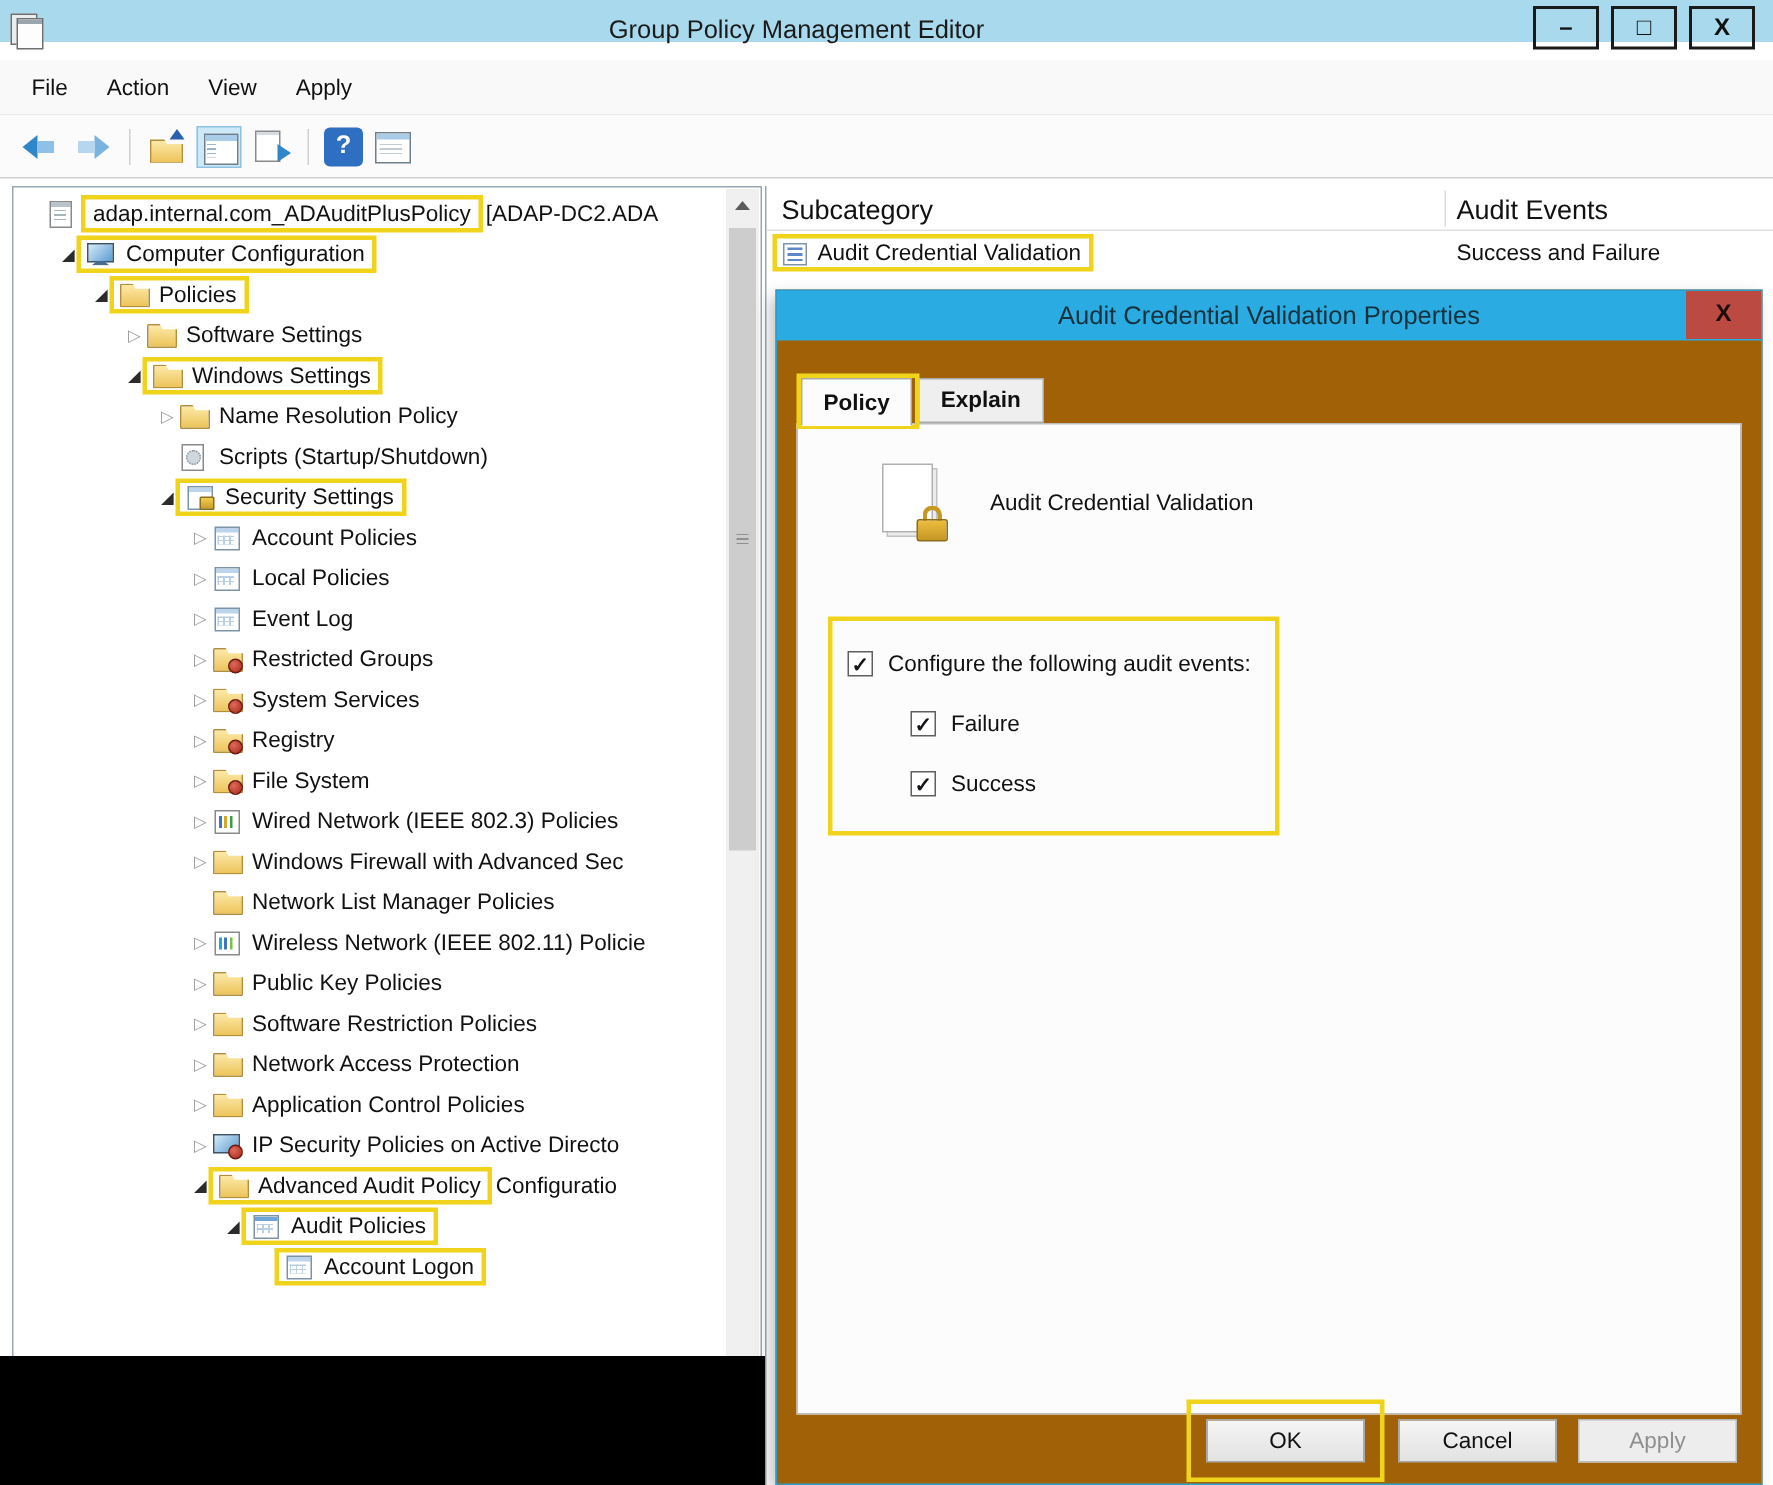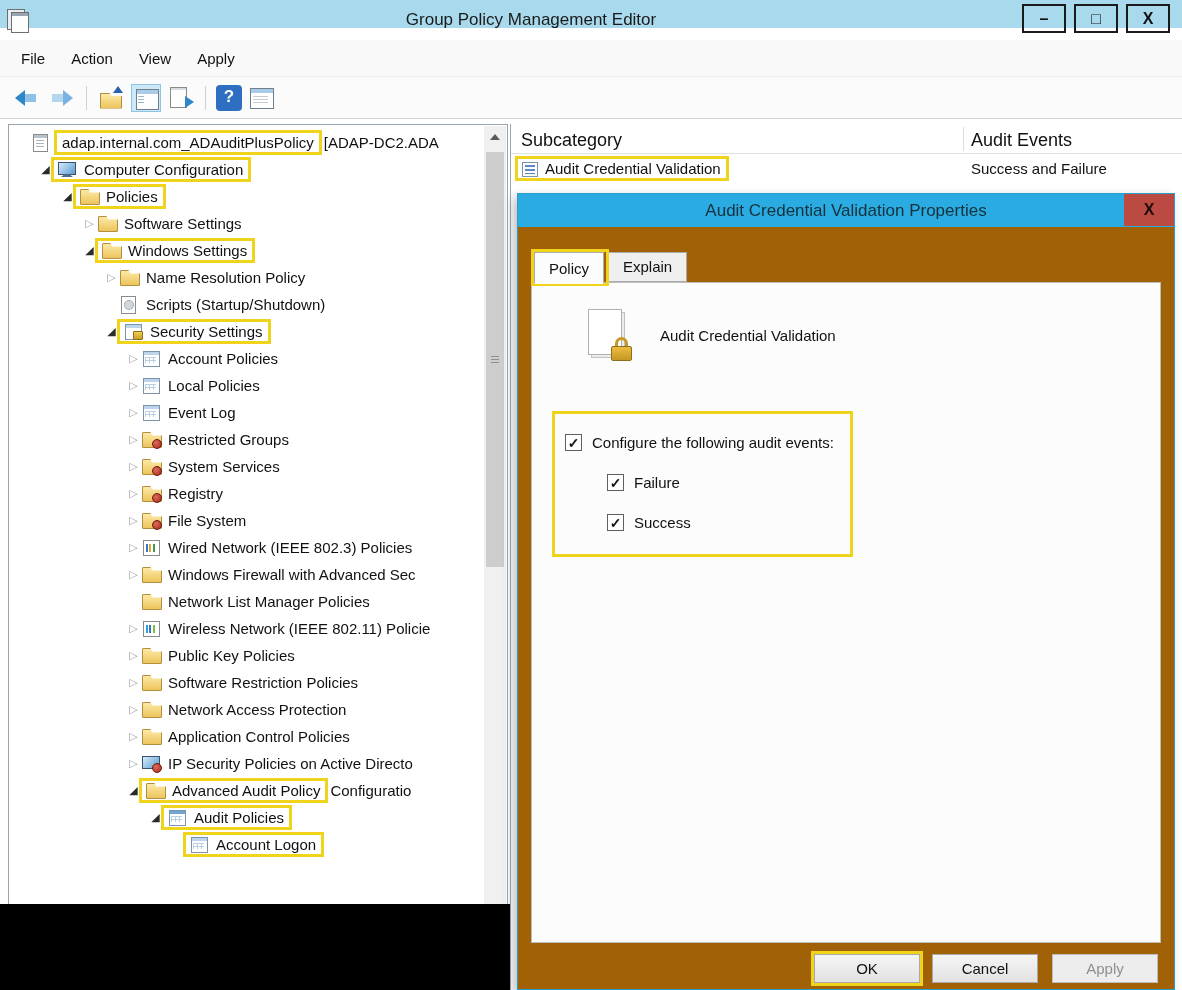--- a/index.html
+++ b/index.html
@@ -101,37 +101,37 @@
 
   
   .black-area{position:absolute;left:0;top:904px;width:510px;height:86px;background:#000;}
 
   
   .dialog{position:absolute;left:517px;top:193px;width:658px;bottom:0;background:#a16207;border:1px solid #2a9fce;box-shadow:-4px 4px 10px rgba(0,0,0,.25);}
   .dlg-titlebar{position:absolute;left:0;top:0;right:0;height:33px;background:var(--dialog_titlebar);}
   .dlg-title{position:absolute;left:0;right:0;top:0;height:33px;display:flex;align-items:center;justify-content:center;font-size:17px;color:#16313c;}
   .dlg-close{position:absolute;right:0;top:0;width:50px;height:32px;background:var(--close_button);display:flex;align-items:center;justify-content:center;font-size:16px;font-weight:bold;color:#1e0c0a;cursor:default;}
   .tabstrip{position:absolute;left:16px;top:58px;display:flex;align-items:flex-end;z-index:3;}
-  .tab{padding:5px 14px 6px;border:1px solid #ababab;background:#efefef;font-size:15px;margin-right:2px;position:relative;}
+  .tab{padding:5px 14px 6px;border:1px solid #ababab;background:#efefef;font-size:15px;margin-right:2px;position:relative;font-weight:bold;}
   .tab.active{background:#fcfcfc;border-bottom-color:#fcfcfc;padding-top:7px;margin-bottom:-1px;z-index:4;}
   .tabwrap{margin:-3px -1px -4px -3px;z-index:5;padding:0;}
   .tabpage{position:absolute;left:13px;right:13px;top:88px;bottom:46px;background:#fcfcfc;border:1px solid #bdbdbd;}
   .doclock{position:absolute;left:56px;top:26px;width:44px;height:52px;}
   .doclock .page{position:absolute;left:0;top:0;width:34px;height:46px;background:#fff;border:1px solid #b0b0b0;box-shadow:3px 3px 0 -1px #ececec,3px 3px 0 0 #c2c2c2;}
   .doclock .shackle{position:absolute;right:4px;bottom:13px;width:13px;height:11px;border:3px solid #c59825;border-bottom:none;border-radius:7px 7px 0 0;}
   .doclock .lockbody{position:absolute;right:0;bottom:0;width:21px;height:15px;background:linear-gradient(#edbd3e,#c59825);border:1px solid #8d6e1c;border-radius:2px;}
   .policy-name{position:absolute;left:128px;top:44px;font-size:15px;}
   .options{position:absolute;left:20px;top:128px;border:3px solid var(--highlight);padding:8px 16px 12px 10px;display:inline-block;text-align:right;}
   .opt-row{display:flex;align-items:center;height:40px;font-size:15px;white-space:nowrap;}
   .checkbox{width:17px;height:17px;background:#fff;border:1px solid #5f5f5f;margin-right:10px;flex:none;text-align:center;line-height:16px;font-size:14px;font-weight:bold;color:#15151a;}
   .checkbox.checked::after{content:"✓";}
   .dlg-buttons{position:absolute;right:16px;bottom:6px;display:flex;gap:14px;align-items:center;}
   .dlg-btn{min-width:106px;height:29px;background:linear-gradient(#f5f5f5,#e2e2e2);border:1px solid #a9a9a9;font-size:15px;font-family:"Liberation Sans",sans-serif;color:#111;display:flex;align-items:center;justify-content:center;cursor:default;}
   .dlg-btn.disabled{color:#8f8f8f;border-color:#bcbcbc;background:#ededed;}
-  .btnwrap{border:3px solid var(--highlight);padding:0;display:inline-flex;margin:-5px;}
+  .btnwrap{border:3px solid var(--highlight);padding:10px;display:inline-flex;margin:-5px;}
 </style>
 </head>
 <body>
 
 <div class="screen">
 
   <div class="titlebar">
     <span class="app-icon"></span>
     <span class="title-text">Group Policy Management Editor</span>
     <span class="win-controls">

